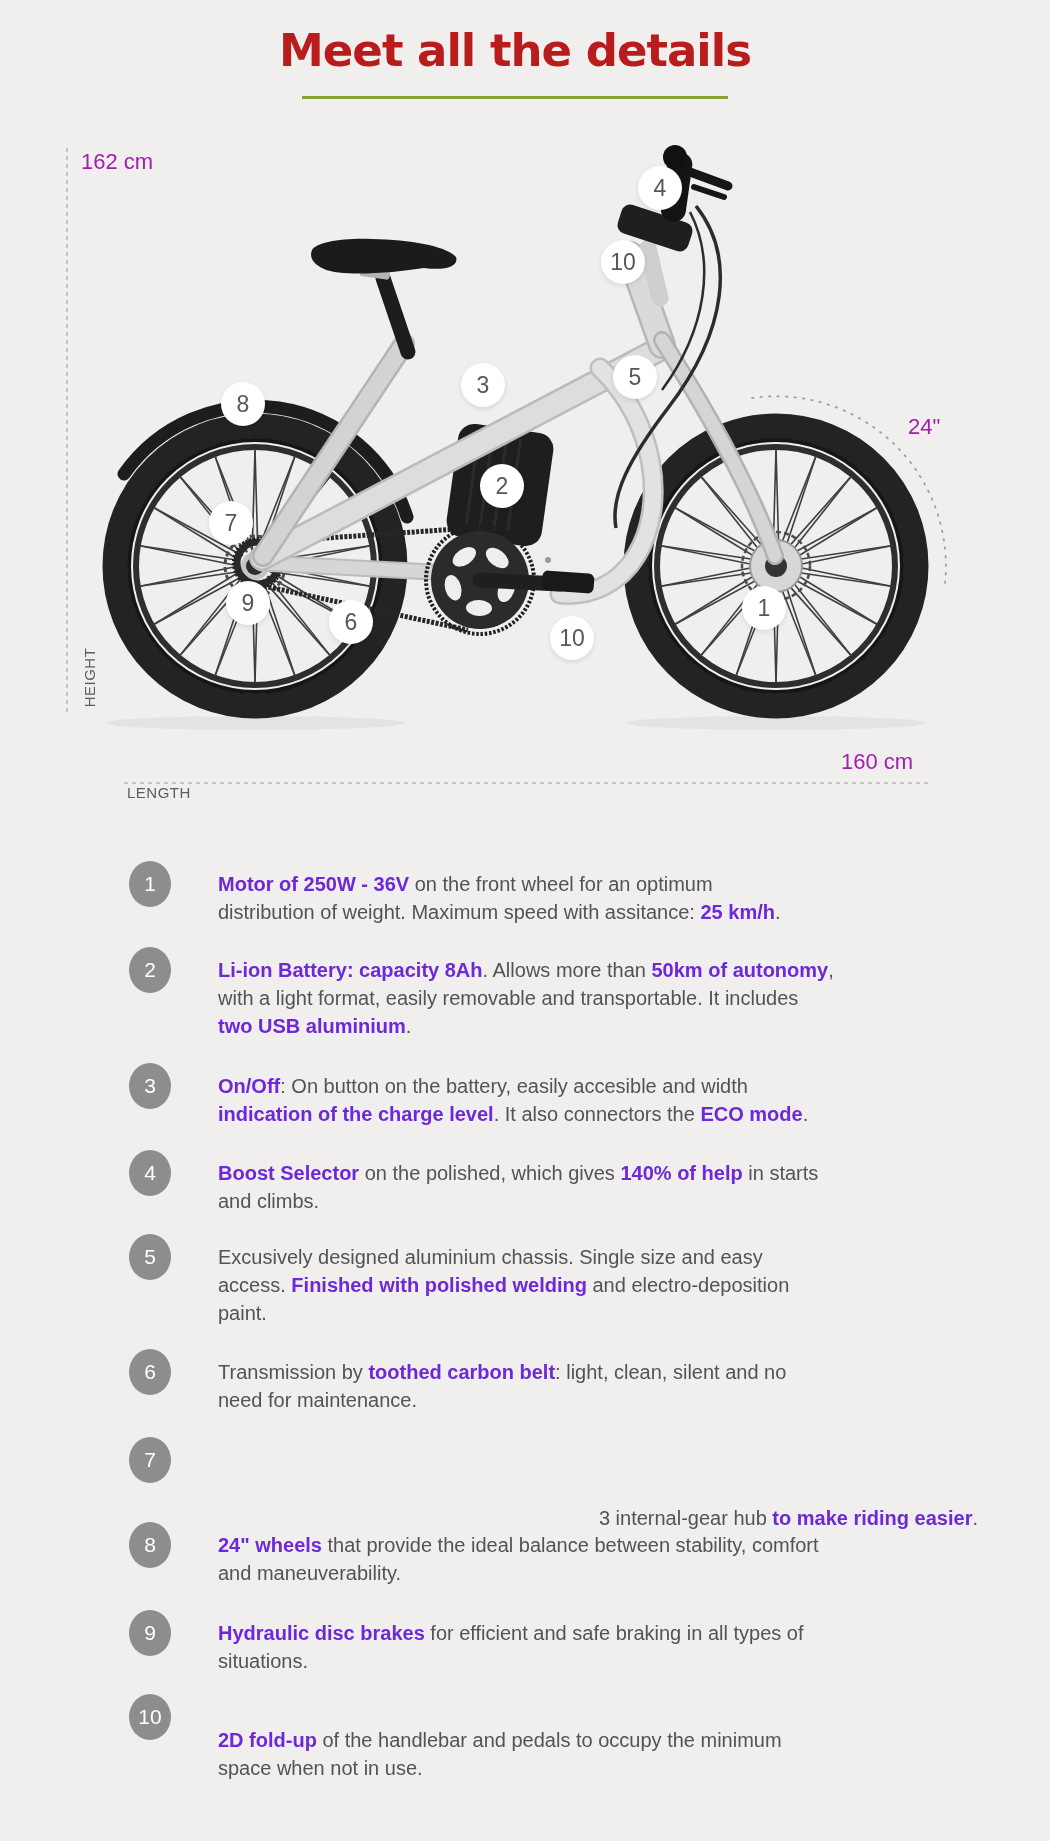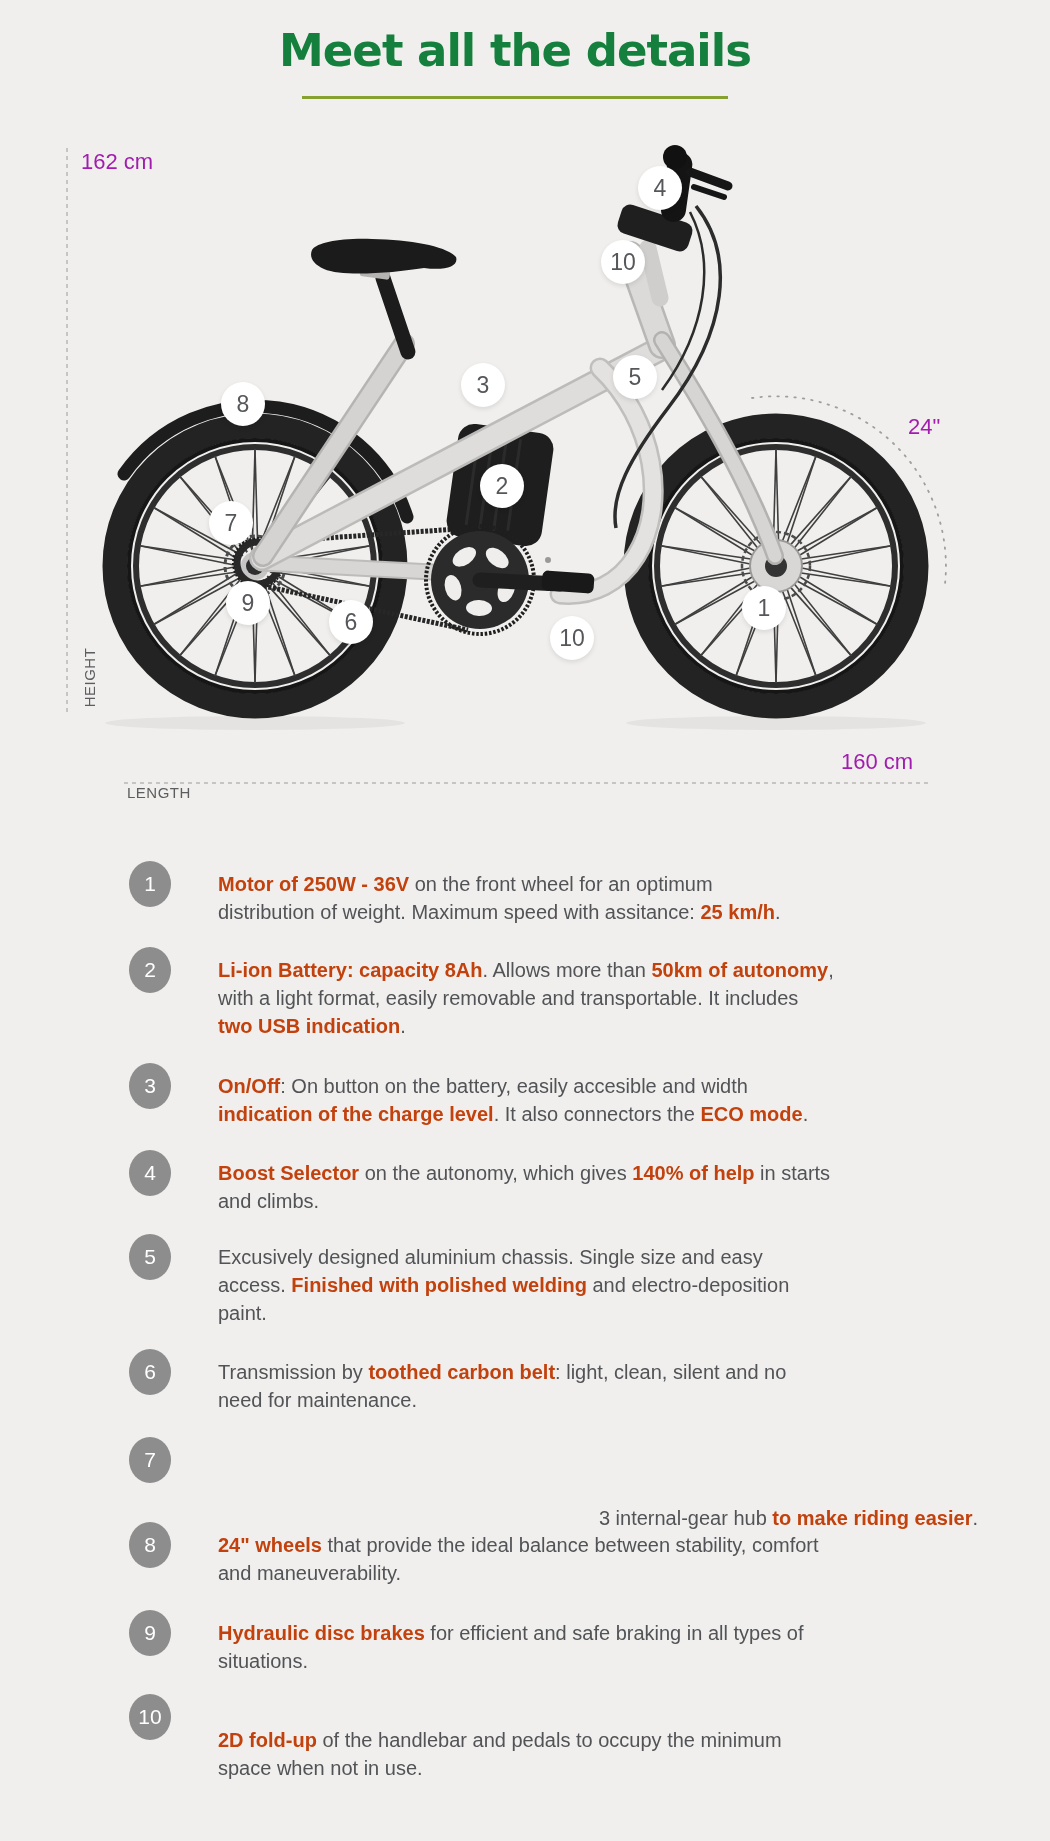--- a/index.html
+++ b/index.html
@@ -5,21 +5,21 @@
   html,body{margin:0;padding:0;}
   body{
     width:1050px;height:1841px;position:relative;overflow:hidden;
     background:#f0efed;
     font-family:"Liberation Sans", sans-serif;
     -webkit-font-smoothing:antialiased;
   }
   .title{
     position:absolute;top:24px;left:0;width:1030px;text-align:center;
     font-family:"DejaVu Sans", sans-serif;
-    font-size:45px;font-weight:bold;color:#15803d;letter-spacing:-1px;
+    font-size:45px;font-weight:bold;color:#b91c1c;letter-spacing:-1px;
   }
   .title-underline{
     position:absolute;top:96px;left:302px;width:426px;height:3px;
   }
   #bike-svg{position:absolute;top:0;left:0;}
   .dim-label{
     position:absolute;color:#a21caf;font-size:22px;font-weight:400;white-space:nowrap;
   }
   .axis-label{
     position:absolute;color:#5c5d5f;font-size:15px;letter-spacing:0.5px;white-space:nowrap;
@@ -36,21 +36,21 @@
   .detail-badge{
     position:absolute;left:129px;width:42px;height:46px;border-radius:50%;
     display:flex;align-items:center;justify-content:center;
     color:#ffffff;font-size:21px;
   }
   .detail-text{
     position:absolute;left:218px;width:760px;
     font-size:20px;line-height:28px;color:#525356;
     white-space:pre-line;
   }
-  .detail-text b{color:#c2410c;}
+  .detail-text b{color:#6d28d9;}
 </style>
 </head>
 <body style="background: rgb(240, 239, 237);">
 
 <div class="title">Meet all the details</div>
 <div class="title-underline" style="background: rgb(135, 161, 48);"></div>
 
 <svg id="bike-svg" width="1050" height="800" viewBox="0 0 1050 800" xmlns="http://www.w3.org/2000/svg">
 
   <g>
@@ -247,26 +247,26 @@
     <div class="callout" style="left: 550px; top: 616px;">10</div>
   </div>
 
 <div id="details-list">
     <div class="detail-badge" style="background: rgb(141, 141, 141); top: 861px;">1</div>
     <div class="detail-text" style="top: 870px;"><b>Motor of 250W - 36V</b><span> on the front wheel for an optimum
 distribution of weight. Maximum speed with assitance: </span><b>25 km/h</b><span>.</span></div>
     <div class="detail-badge" style="background: rgb(141, 141, 141); top: 947px;">2</div>
     <div class="detail-text" style="top: 956px;"><b>Li-ion Battery: capacity 8Ah</b><span>. Allows more than </span><b>50km of autonomy</b><span>,
 with a light format, easily removable and transportable. It includes
-</span><b>two USB indication</b><span>.</span></div>
+</span><b>two USB aluminium</b><span>.</span></div>
     <div class="detail-badge" style="background: rgb(141, 141, 141); top: 1063px;">3</div>
     <div class="detail-text" style="top: 1072px;"><b>On/Off</b><span>: On button on the battery, easily accesible and width
 </span><b>indication of the charge level</b><span>. It also connectors the </span><b>ECO mode</b><span>.</span></div>
     <div class="detail-badge" style="background: rgb(141, 141, 141); top: 1150px;">4</div>
-    <div class="detail-text" style="top: 1159px;"><b>Boost Selector</b><span> on the autonomy, which gives </span><b>140% of help</b><span> in starts
+    <div class="detail-text" style="top: 1159px;"><b>Boost Selector</b><span> on the polished, which gives </span><b>140% of help</b><span> in starts
 and climbs.</span></div>
     <div class="detail-badge" style="background: rgb(141, 141, 141); top: 1234px;">5</div>
     <div class="detail-text" style="top: 1243px;"><span>Excusively designed aluminium chassis. Single size and easy
 access. </span><b>Finished with polished welding</b><span> and electro-deposition
 paint.</span></div>
     <div class="detail-badge" style="background: rgb(141, 141, 141); top: 1349px;">6</div>
     <div class="detail-text" style="top: 1358px;"><span>Transmission by </span><b>toothed carbon belt</b><span>: light, clean, silent and no
 need for maintenance.</span></div>
     <div class="detail-badge" style="background: rgb(141, 141, 141); top: 1437px;">7</div>
     <div class="detail-text" style="top: 1504px; text-align: right;"><span>3 internal-gear hub </span><b>to make riding easier</b><span>.</span></div>

